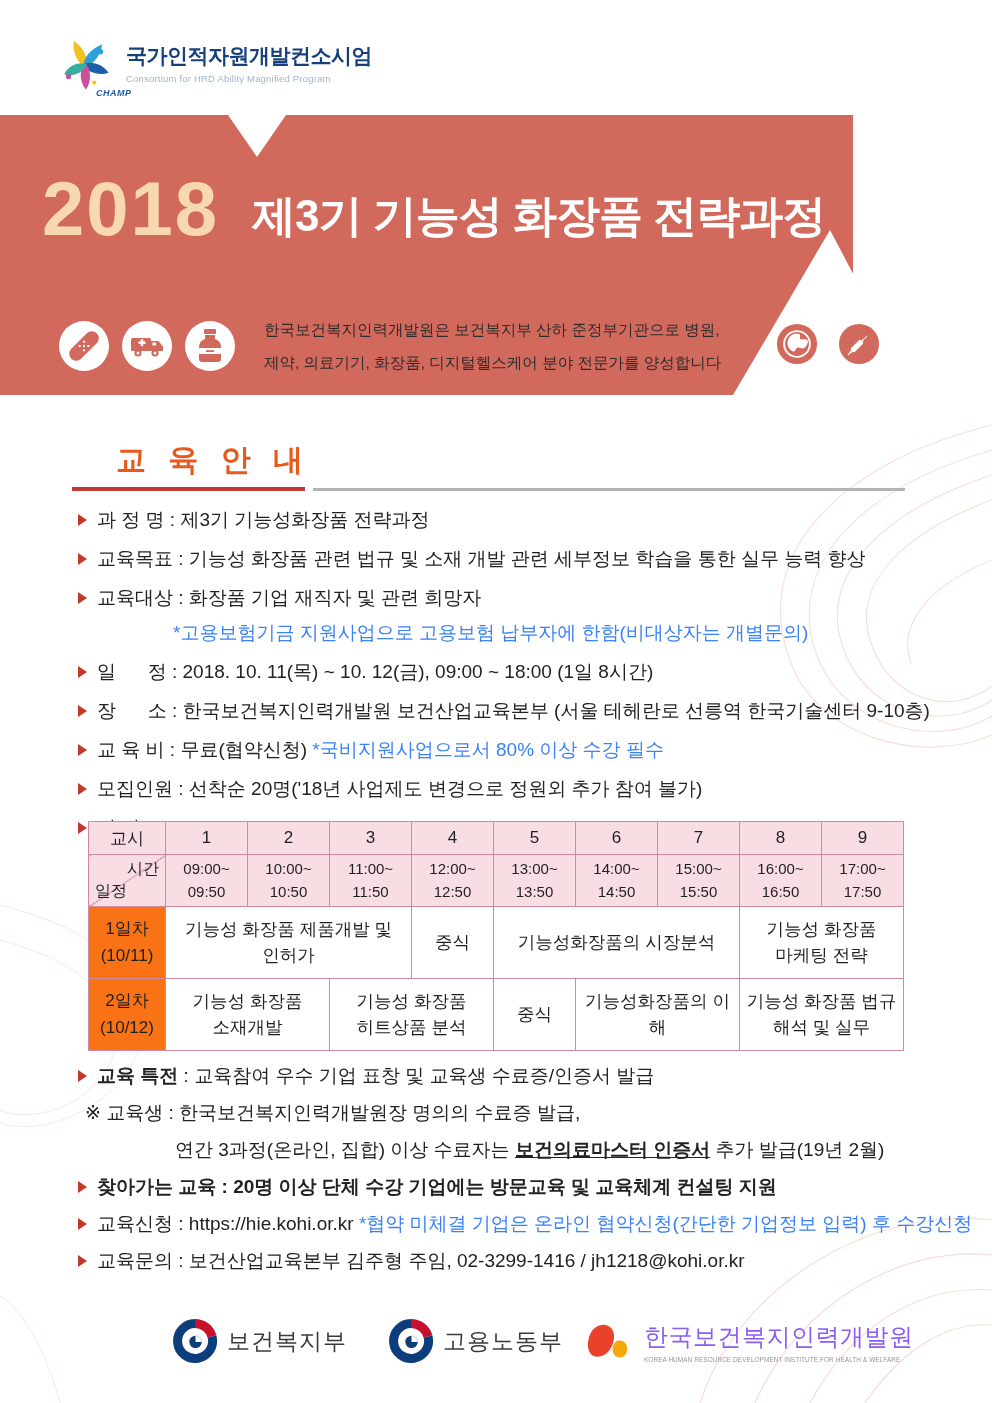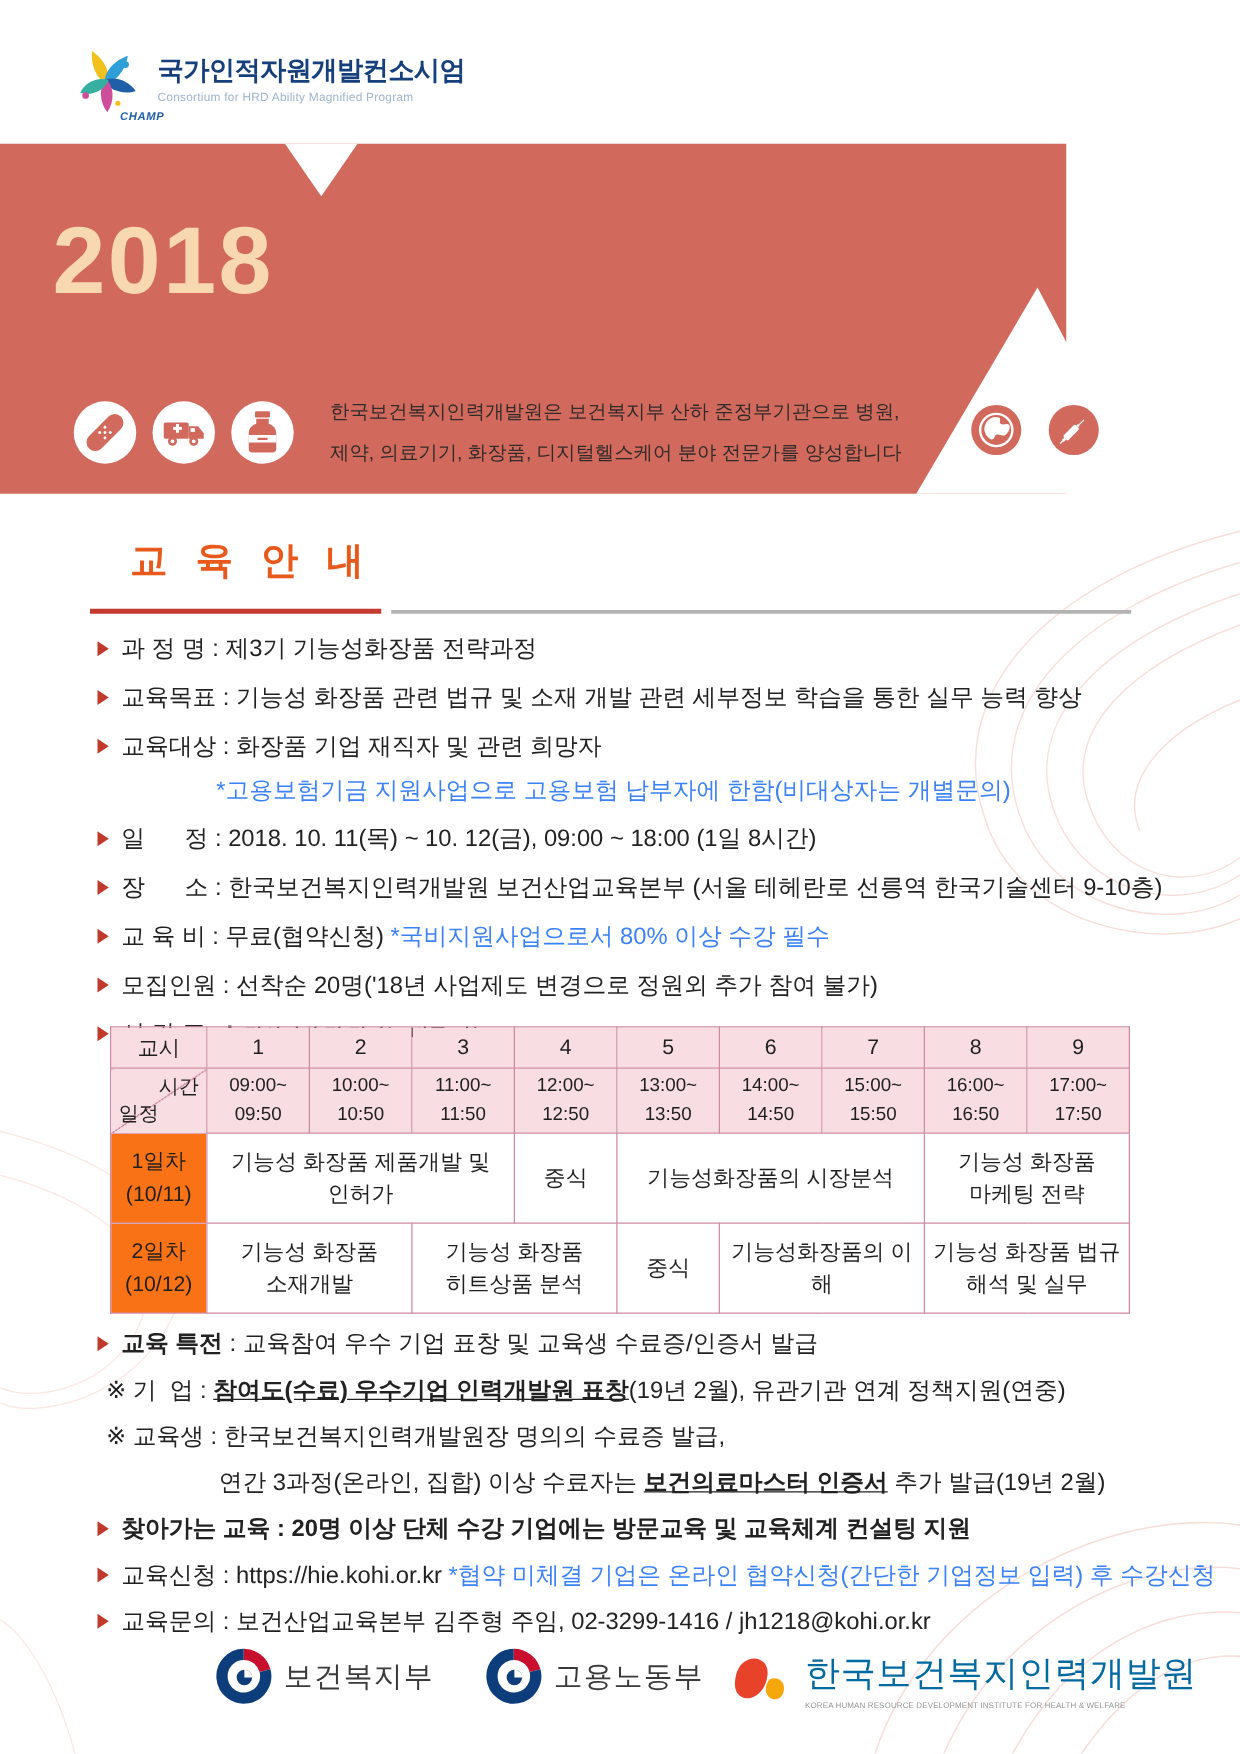--- a/index.html
+++ b/index.html
@@ -68,21 +68,21 @@
   .noBullet{padding-left:7px;}
   .indent2{padding-left:97px;}
   .bold{font-weight:bold;}
   .strongU{font-weight:bold;text-decoration:underline;}
   .url{color:#222;}
 
   
   .footer-logo{position:absolute;display:flex;align-items:center;}
   .gov-label{font-size:23px;color:#3a3a3a;margin-left:9px;letter-spacing:1px;}
   .kohi-col{margin-left:9px;display:flex;flex-direction:column;}
-  .kohi-title{font-size:28px;color:#0369a1;letter-spacing:.5px;}
+  .kohi-title{font-size:24px;color:#8b5cf6;letter-spacing:.5px;}
   .kohi-sub{font-size:6.4px;color:#959595;margin-top:3px;letter-spacing:.1px;}
 </style>
 </head>
 <body>
 
 <div class="page">
 
   <svg class="deco" width="992" height="1403" viewBox="0 0 992 1403">
     <g fill="none" stroke="#f0bdb5" stroke-width="1.1" opacity="0.5">
       <path d="M992,425 C830,465 755,560 788,655 C815,740 925,765 992,735"></path>
@@ -124,20 +124,21 @@
         <div class="champ-sub">Consortium for HRD Ability Magnified Program</div>
       </div>
     </div>
   </header>
 
   <section class="banner" style="background:#d2695d;">
     <div class="notch"></div>
     <div class="big-tri" style="top:115px;"></div>
 
     <div class="year" style="color:#f8d8b0;">2018</div>
+    <div class="course-title">제3기 기능성 화장품 전략과정</div>
 
     <div class="b-icons-left">
       <svg viewBox="0 0 52 52">
         <circle cx="26" cy="26" r="25" fill="#fff"></circle>
         <g transform="rotate(-45 26 26)">
           <rect x="8" y="19" width="36" height="14" rx="7" fill="#d2695d"></rect>
           <g fill="#fff">
             <circle cx="23" cy="23" r="1.2"></circle>
               <circle cx="29" cy="23" r="1.2"></circle>
             <circle cx="26" cy="26" r="1.2"></circle>
@@ -190,21 +191,21 @@
           <rect x="12" y="19.2" width="14" height="5.6" rx="1"></rect>
           <rect x="9" y="20.8" width="3" height="2.4"></rect>
           <rect x="6" y="21.4" width="3" height="1.2"></rect>
           <rect x="26" y="21" width="2" height="2"></rect>
           <rect x="28" y="21.6" width="6" height="0.9"></rect>
         </g>
       </svg>
     </div>
   </section>
 
-  <h2 class="sec-title" style="color:#e8591c;margin:0;">교 육 안 내</h2>
+  <h2 class="sec-title" style="color:#e8591c;margin:12px;">교 육 안 내</h2>
   <div class="divider">
     <span class="red" style="background:#c23a30;"></span>
     <span class="gray" style="background:#b3b3b3;"></span>
   </div>
 
   <ul class="info-list">
     <li>
       <span class="tri"></span><span class="ilabel">과 정 명</span><span class="sep"> : </span><span>제3기 기능성화장품 전략과정</span>
     </li>
     <li>
@@ -304,23 +305,20 @@
 해석 및 실무</td>
     </tr>
   </tbody>
     </table>
 
   <ul class="benefit-list">
     <li>
       <span class="tri"></span><span class="bold">교육 특전</span><span class="sep"> : </span><span>교육참여 우수 기업 표창 및 교육생 수료증/인증서 발급</span>
     </li>
     <li class="noBullet">
-      <span class="sep">※ 기  업 : </span><span class="strongU">참여도(수료) 우수기업 인력개발원 표창</span><span>(19년 2월), 유관기관 연계 정책지원(연중)</span>
-    </li>
-    <li class="noBullet">
       <span class="sep">※ 교육생 : </span><span>한국보건복지인력개발원장 명의의 수료증 발급,</span>
     </li>
     <li class="indent2">
       <span>연간 3과정(온라인, 집합) 이상 수료자는 </span><span class="strongU">보건의료마스터 인증서</span><span> 추가 발급(19년 2월)</span>
     </li>
     <li class="bold">
       <span class="tri"></span><span>찾아가는 교육</span><span class="sep"> : </span><span>20명 이상 단체 수강 기업에는 방문교육 및 교육체계 컨설팅 지원</span>
     </li>
     <li>
       <span class="tri"></span><span class="ilabel">교육신청</span><span class="sep"> : </span><span class="url">https://hie.kohi.or.kr </span><span class="rednote">*협약 미체결 기업은 온라인 협약신청(간단한 기업정보 입력) 후 수강신청</span>

